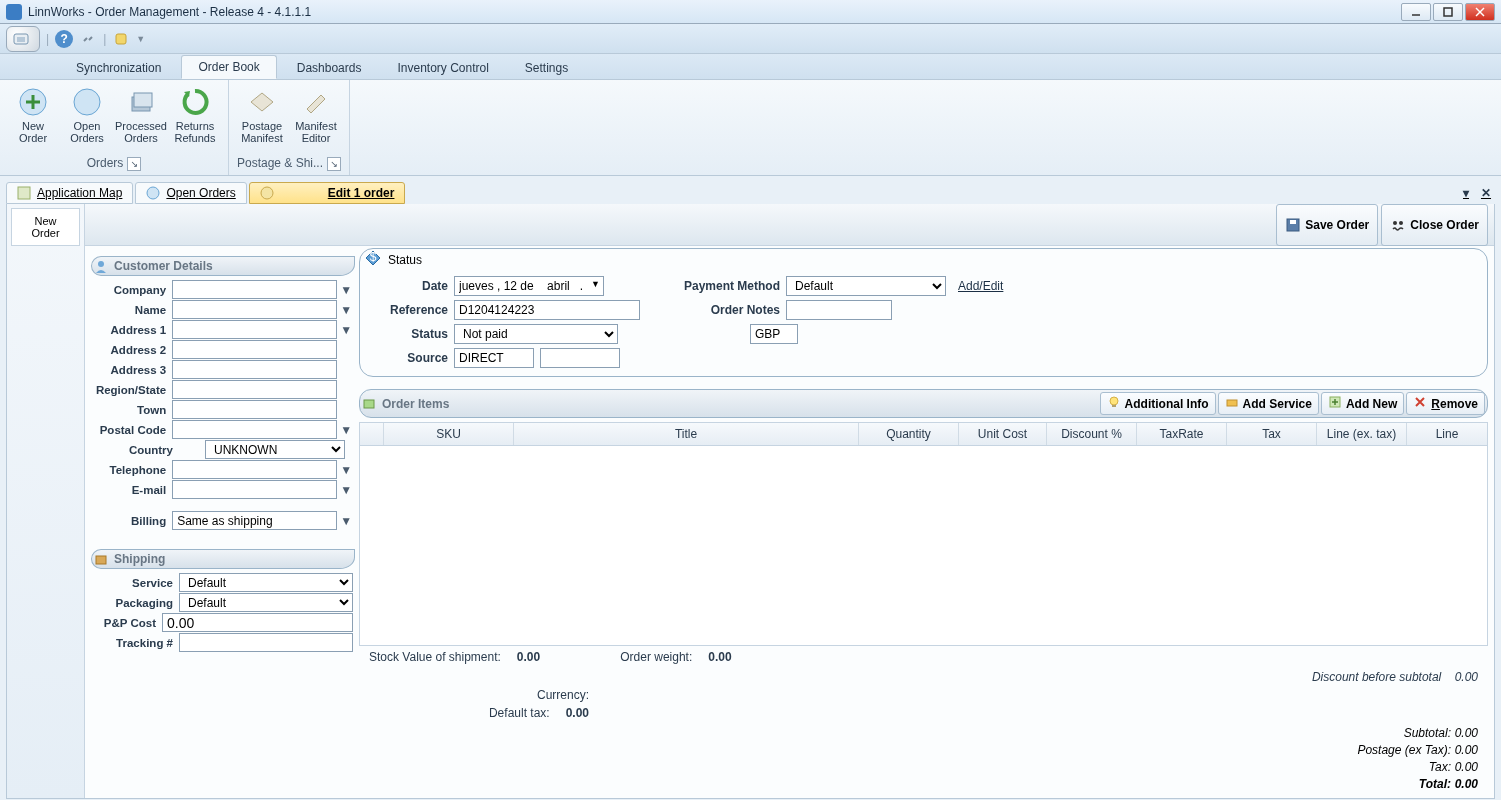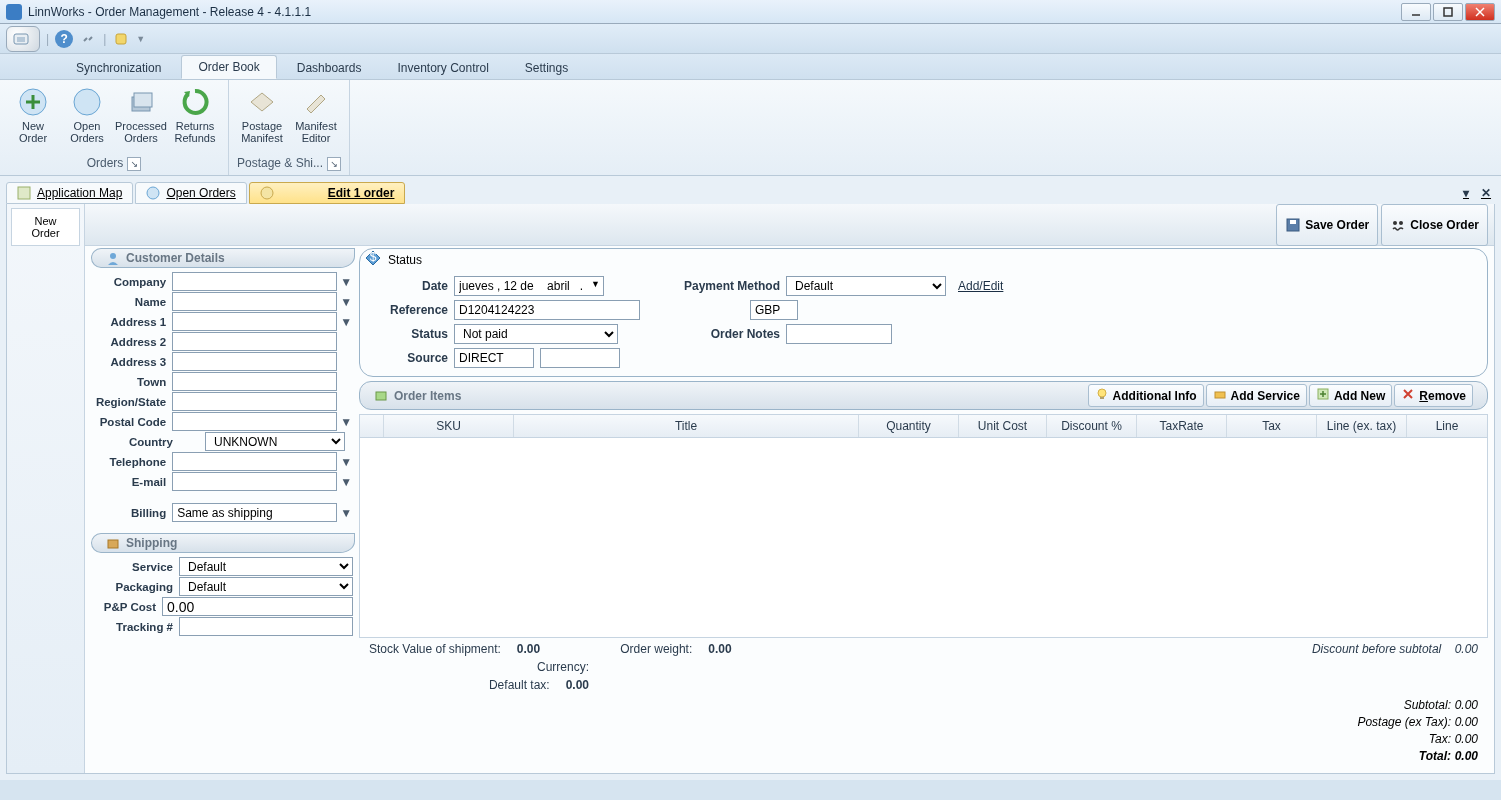--- a/index.html
+++ b/index.html
@@ -50,21 +50,21 @@
 .main-pane { flex:1; display:flex; flex-direction:column;}
 .action-bar { height:42px; background: linear-gradient(#f5f8fb,#dde7ef); border-bottom:1px solid #c6d4e1; display:flex; justify-content:flex-end; align-items:center; padding:0 6px;}
 .action-btn { background: linear-gradient(#fafcfe,#e4ecf3); border:1px solid #a9bed0; border-radius:3px; padding:12px 8px; margin-left:3px; display:flex; align-items:center; gap:4px; cursor:pointer; font-weight:bold;}
 .action-btn .aicon { width:16px; height:16px;}
 
 .columns { flex:1; display:flex; gap:4px; padding:2px 6px 6px;}
 .col-left { width:264px;}
 .col-right { flex:1; display:flex; flex-direction:column;}
 
 
-.panel-header { background: linear-gradient(#f0f4f8,#d7e1ea); border:1px solid #9ab4c9; border-radius:12px; padding:2px 14px; margin:0 0 4px; display:flex; align-items:center; gap:6px;}
+.panel-header { background: linear-gradient(#f0f4f8,#d7e1ea); border:1px solid #9ab4c9; border-radius:12px; padding:2px 2px; margin:8px 0 4px; display:flex; align-items:center; gap:6px;}
 .panel-header.cut { border-top-right-radius:0; border-bottom-right-radius:18px 14px;}
 .panel-header .ph-icon { width:14px; height:14px;}
 .panel-header .ph-label { font-weight:bold; color:#687684; font-size:12px;}
 
 .form-row { display:flex; align-items:center; margin:1px 0; padding-right:2px;}
 .form-row label { width:88px; text-align:right; padding-right:6px; font-weight:bold; color:#2a3b4d; font-size:11.5px;}
 .form-row input, .form-row select { flex:1; border:1px solid #8a9fb3; height:19px; padding:0 4px; background:#fff; font-size:12px;}
 .form-row .disclosure { width:14px; height:14px; margin-left:3px; cursor:pointer; color:#4a5b6d;}
 
 .status-panel { border:1px solid #9ab4c9; border-radius:14px; padding:2px 8px 8px; margin-bottom:4px;}
@@ -78,21 +78,21 @@
 .order-items-panel .items-head { display:flex; align-items:center;}
 .items-btns { margin-left:auto; display:flex; gap:2px;}
 .items-btn { background: linear-gradient(#fbfdff,#e7eef5); border:1px solid #a9bed0; border-radius:3px; padding:2px 6px; display:flex; align-items:center; gap:4px; cursor:pointer; font-size:12px;}
 .items-grid-header { display:flex; background: linear-gradient(#f6f9fc,#e6edf4); border:1px solid #c6d4e1; margin-top:2px;}
 .items-grid-header .col { padding:4px 6px; border-right:1px solid #d0dbe5; text-align:center; color:#2a3b4d; font-size:12px;}
 .items-grid-body { height:200px; background:#fff; border:1px solid #c6d4e1; border-top:none;}
 .col.c-check{width:24px}.col.c-sku{width:130px}.col.c-title{flex:1}.col.c-qty{width:100px}.col.c-unit{width:88px}.col.c-disc{width:90px}.col.c-taxr{width:90px}.col.c-tax{width:90px}.col.c-linex{width:90px}.col.c-line{width:80px; border-right:none;}
 
 .totals-row { display:flex; padding:4px 10px; color:#2a3b4d; font-size:12px;}
 .totals-row .tleft { display:flex; gap:80px;}
-.totals-row .tright { margin-left:auto; text-align:right;}
+.totals-row .tright { margin-left:auto; text-align:right;margin-top:20px;}
 .tval { display:inline-block; min-width:36px; text-align:right;}
 .tot-line { text-align:right; padding:1px 10px; font-size:13px;font-style:italic;}
 .tot-line.bold { font-weight:bold;}
 </style>
 </head>
 <body>
 
 <div class="titlebar">
   <div class="app-icon"></div>
   <div class="title-text">LinnWorks - Order Management - Release 4 - 4.1.1.1</div>
@@ -290,26 +290,26 @@
               <label>Address 2</label>
               <input value="" style="">
               <span class="disclosure" style="visibility:hidden">▼</span>
             </div>
           <div class="form-row">
               <label>Address 3</label>
               <input value="" style="">
               <span class="disclosure" style="visibility:hidden">▼</span>
             </div>
           <div class="form-row">
+              <label>Region/State</label>
+              <input value="" style="">
+              <span class="disclosure" style="visibility:hidden">▼</span>
+            </div>
+          <div class="form-row">
               <label>Town</label>
-              <input value="" style="">
-              <span class="disclosure" style="visibility:hidden">▼</span>
-            </div>
-          <div class="form-row">
-              <label>Region/State</label>
               <input value="" style="">
               <span class="disclosure" style="visibility:hidden">▼</span>
             </div>
           <div class="form-row">
               <label>Postal Code</label>
               <input value="" style="">
               <span class="disclosure">▼</span>
             </div>
           <div class="form-row">
               <label>Country</label>
@@ -390,26 +390,26 @@
                     <input style="width: 80px;" value="">
                   </div>
               </div>
               <div class="status-col">
                 <div class="status-row">
                     <label style="width:110px">Payment Method</label>
                     <select style="width:160px"><option>Default</option></select>
                     <span class="addedit">Add/Edit</span>
                   </div>
                 <div class="status-row">
+                    <label style="width:110px">Order Notes</label>
+                    <input style="width: 106px;" value="">
+                  </div>
+                <div class="status-row">
                     <label style="width:110px;margin-right:-36px">Curr</label>
                     <input style="width: 48px;" value="GBP">
-                  </div>
-                <div class="status-row">
-                    <label style="width:110px">Order Notes</label>
-                    <input style="width: 106px;" value="">
                   </div>
               </div>
             </div>
           </div>
 
           <div class="order-items-panel">
             <div class="panel-header items-head" style="border-radius:12px">
               <span class="ph-icon"><svg width="14" height="14">
                     <rect x="2" y="3" width="10" height="8" fill="#a8d888" stroke="#6a9848"></rect>
                   </svg></span>

